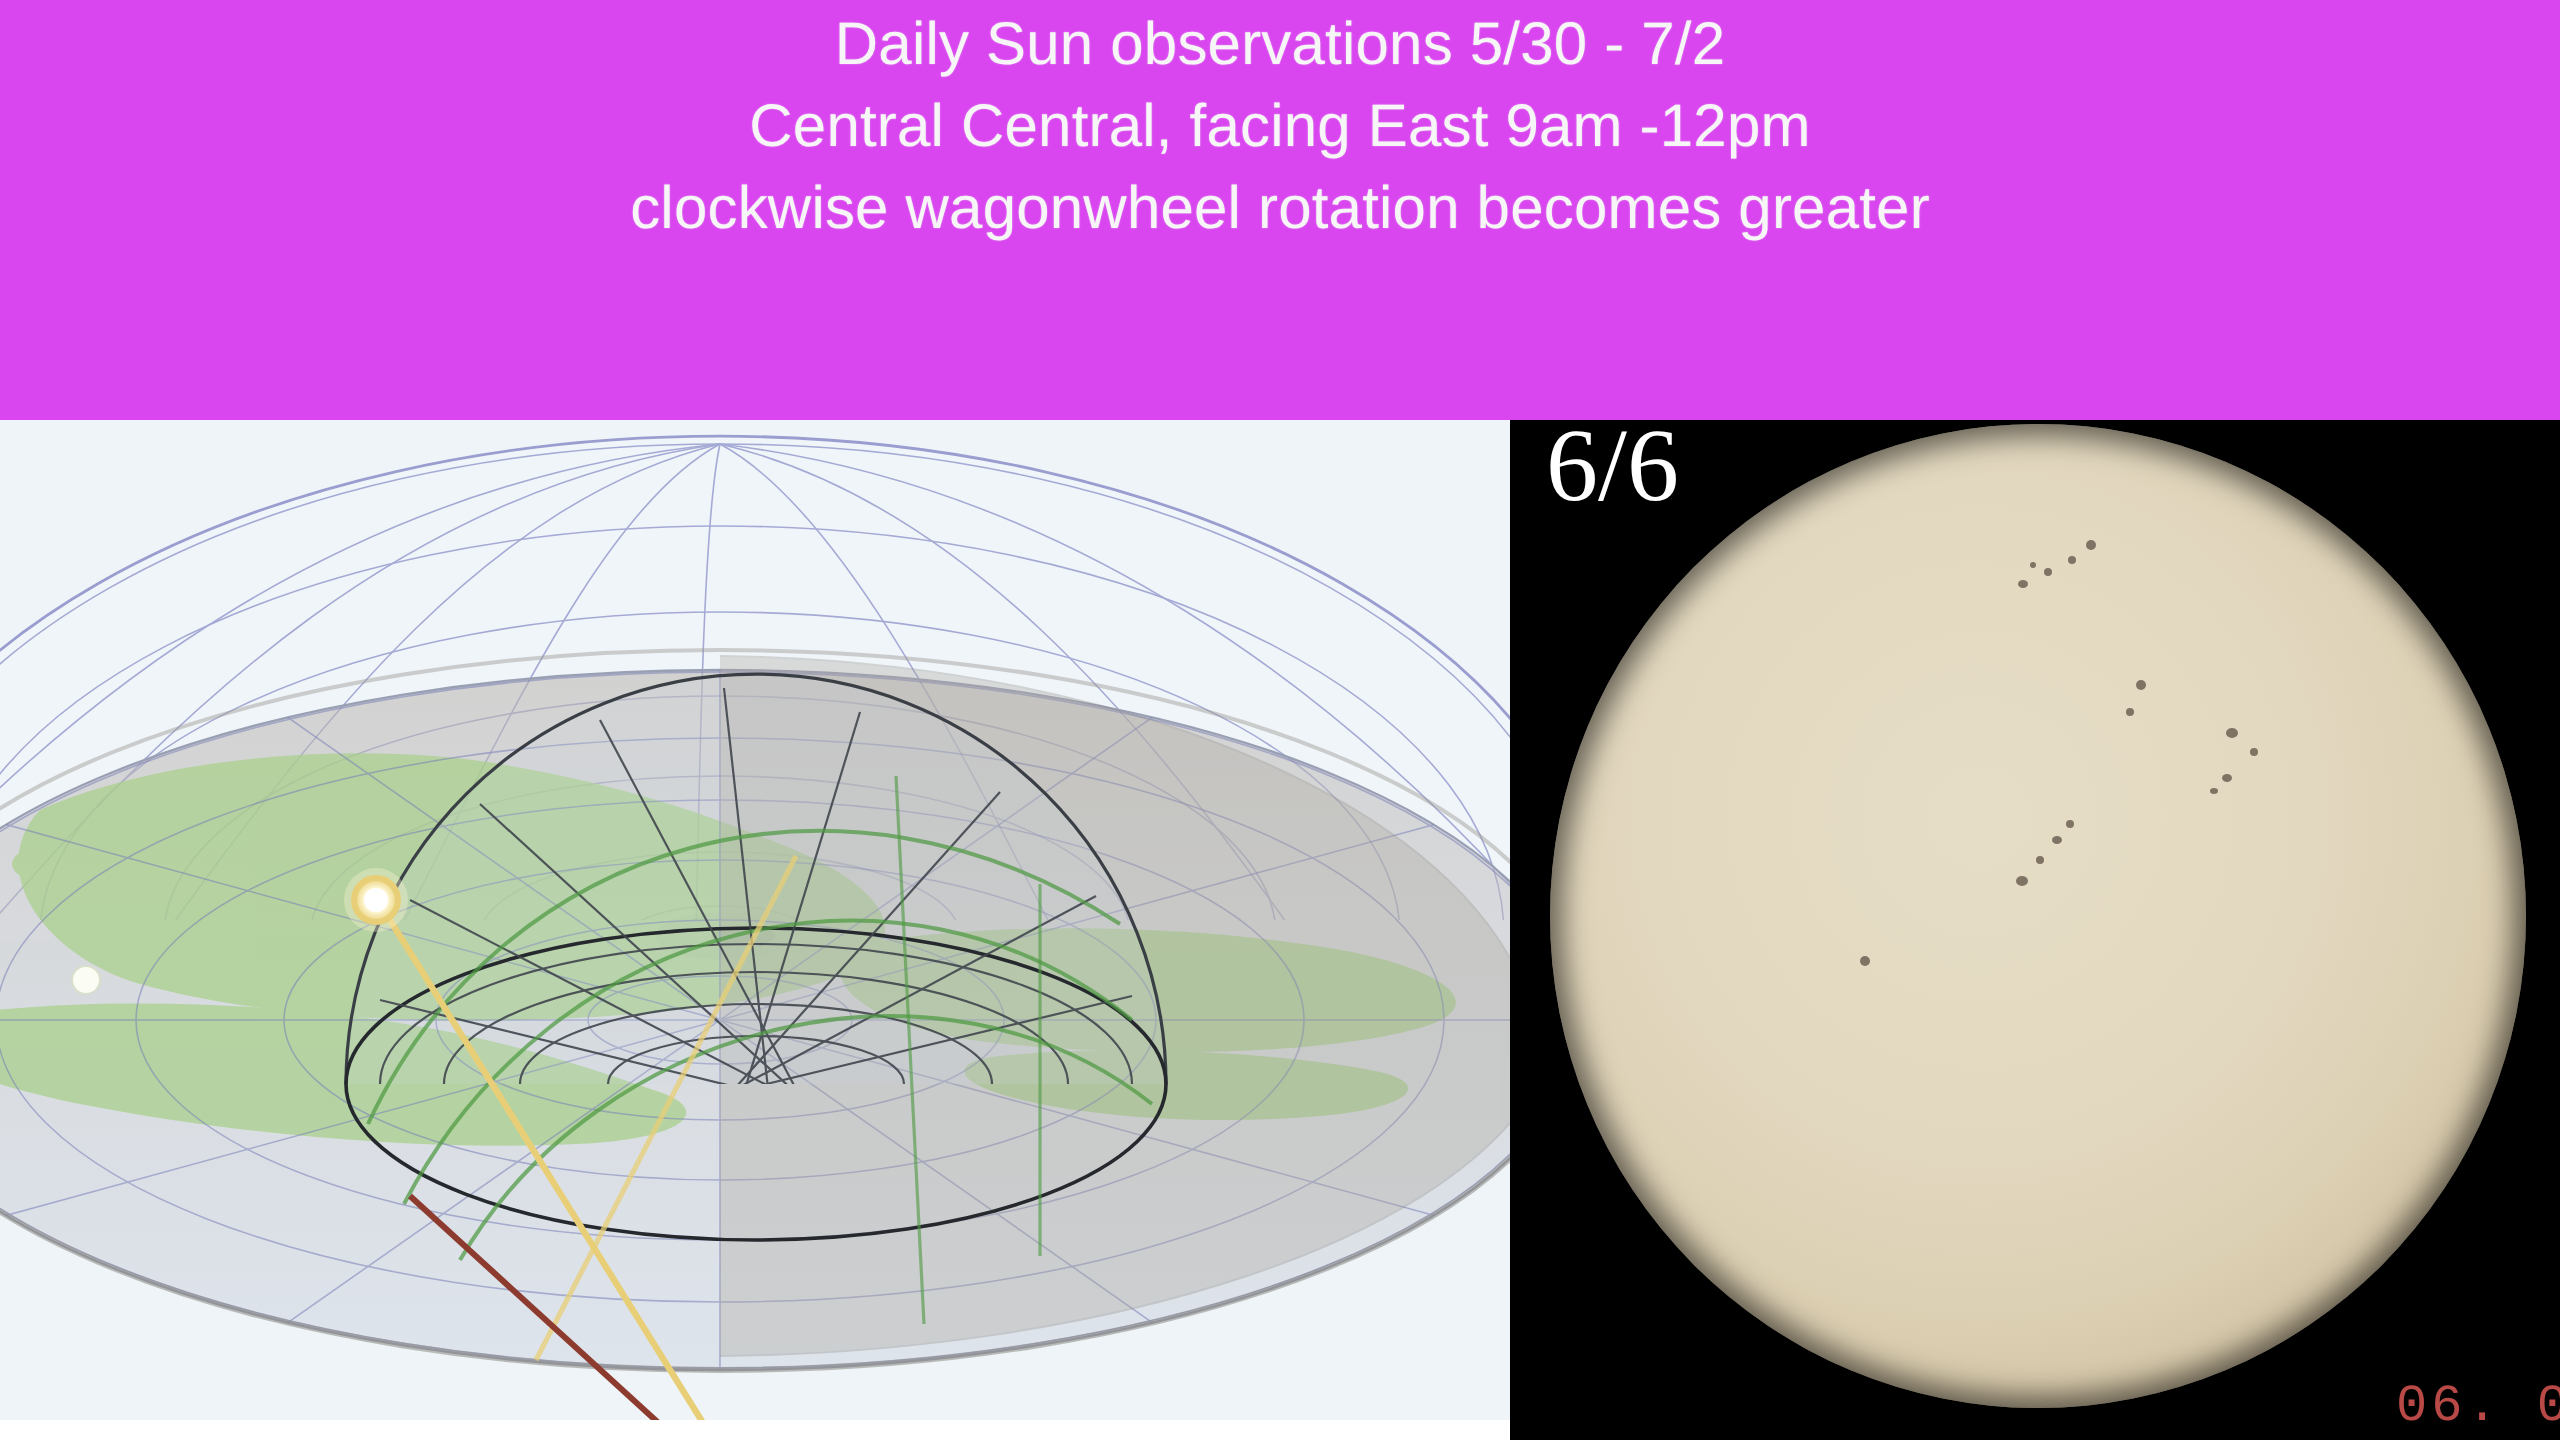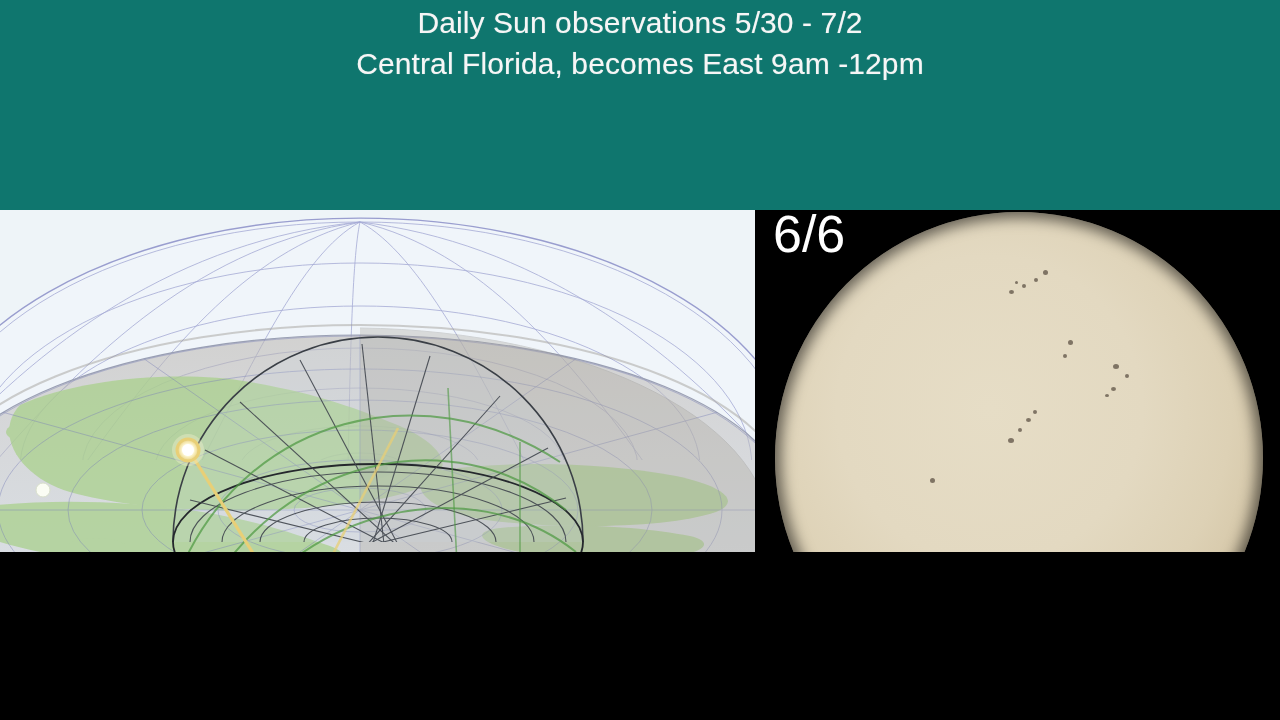--- a/index.html
+++ b/index.html
@@ -9,22 +9,22 @@
   }
   body {
     width: 1280px;
     height: 720px;
     overflow: hidden;
     font-family: "Liberation Sans", sans-serif;
   }
   #screen {
     position: relative;
     width: 1280px;
-    height: 552px;
-    background: #0f766e;
+    height: 720px;
+    background: #d946ef;
     overflow: hidden;
   }
 
   
   #caption {
     position: absolute;
     left: 0;
     top: 0;
     width: 1280px;
     height: 210px;
@@ -90,21 +90,21 @@
     background: #6d6154;
     opacity: 0.85;
   }
   #date-label {
     position: absolute;
     left: 18px;
     top: -4px;
     font-size: 52px;
     line-height: 56px;
     color: #ffffff;
-    font-family: Liberation Sans, sans-serif;
+    font-family: Liberation Serif, serif;
     text-shadow: 0 0 3px rgba(0,0,0,0.9);
     user-select: none;
   }
   #timestamp {
     position: absolute;
     right: -6px;
     bottom: 2px;
     font-size: 26px;
     letter-spacing: 2px;
     color: #c9504e;
@@ -124,21 +124,22 @@
     background: #ffffff;
   }
 </style>
 </head>
 <body>
 
 <div id="screen">
 
   <div id="caption">
     <span class="cap-line">Daily Sun observations 5/30 - 7/2</span>
-    <span class="cap-line">Central Florida, becomes East 9am -12pm</span>
+    <span class="cap-line">Central Central, facing East 9am -12pm</span>
+    <span class="cap-line">clockwise wagonwheel rotation becomes greater</span>
   </div>
 
   <div id="globe-panel">
     <svg width="755" height="500" viewBox="0 0 755 500">
       <defs>
         <clipPath id="clipDisc">
           <ellipse cx="360" cy="300" rx="430" ry="175"></ellipse>
         </clipPath>
         <clipPath id="clipSkyDome">
           <path d="M -80 250 A 440 250 0 0 1 800 250 L 800 250 L -80 250 Z"></path>

